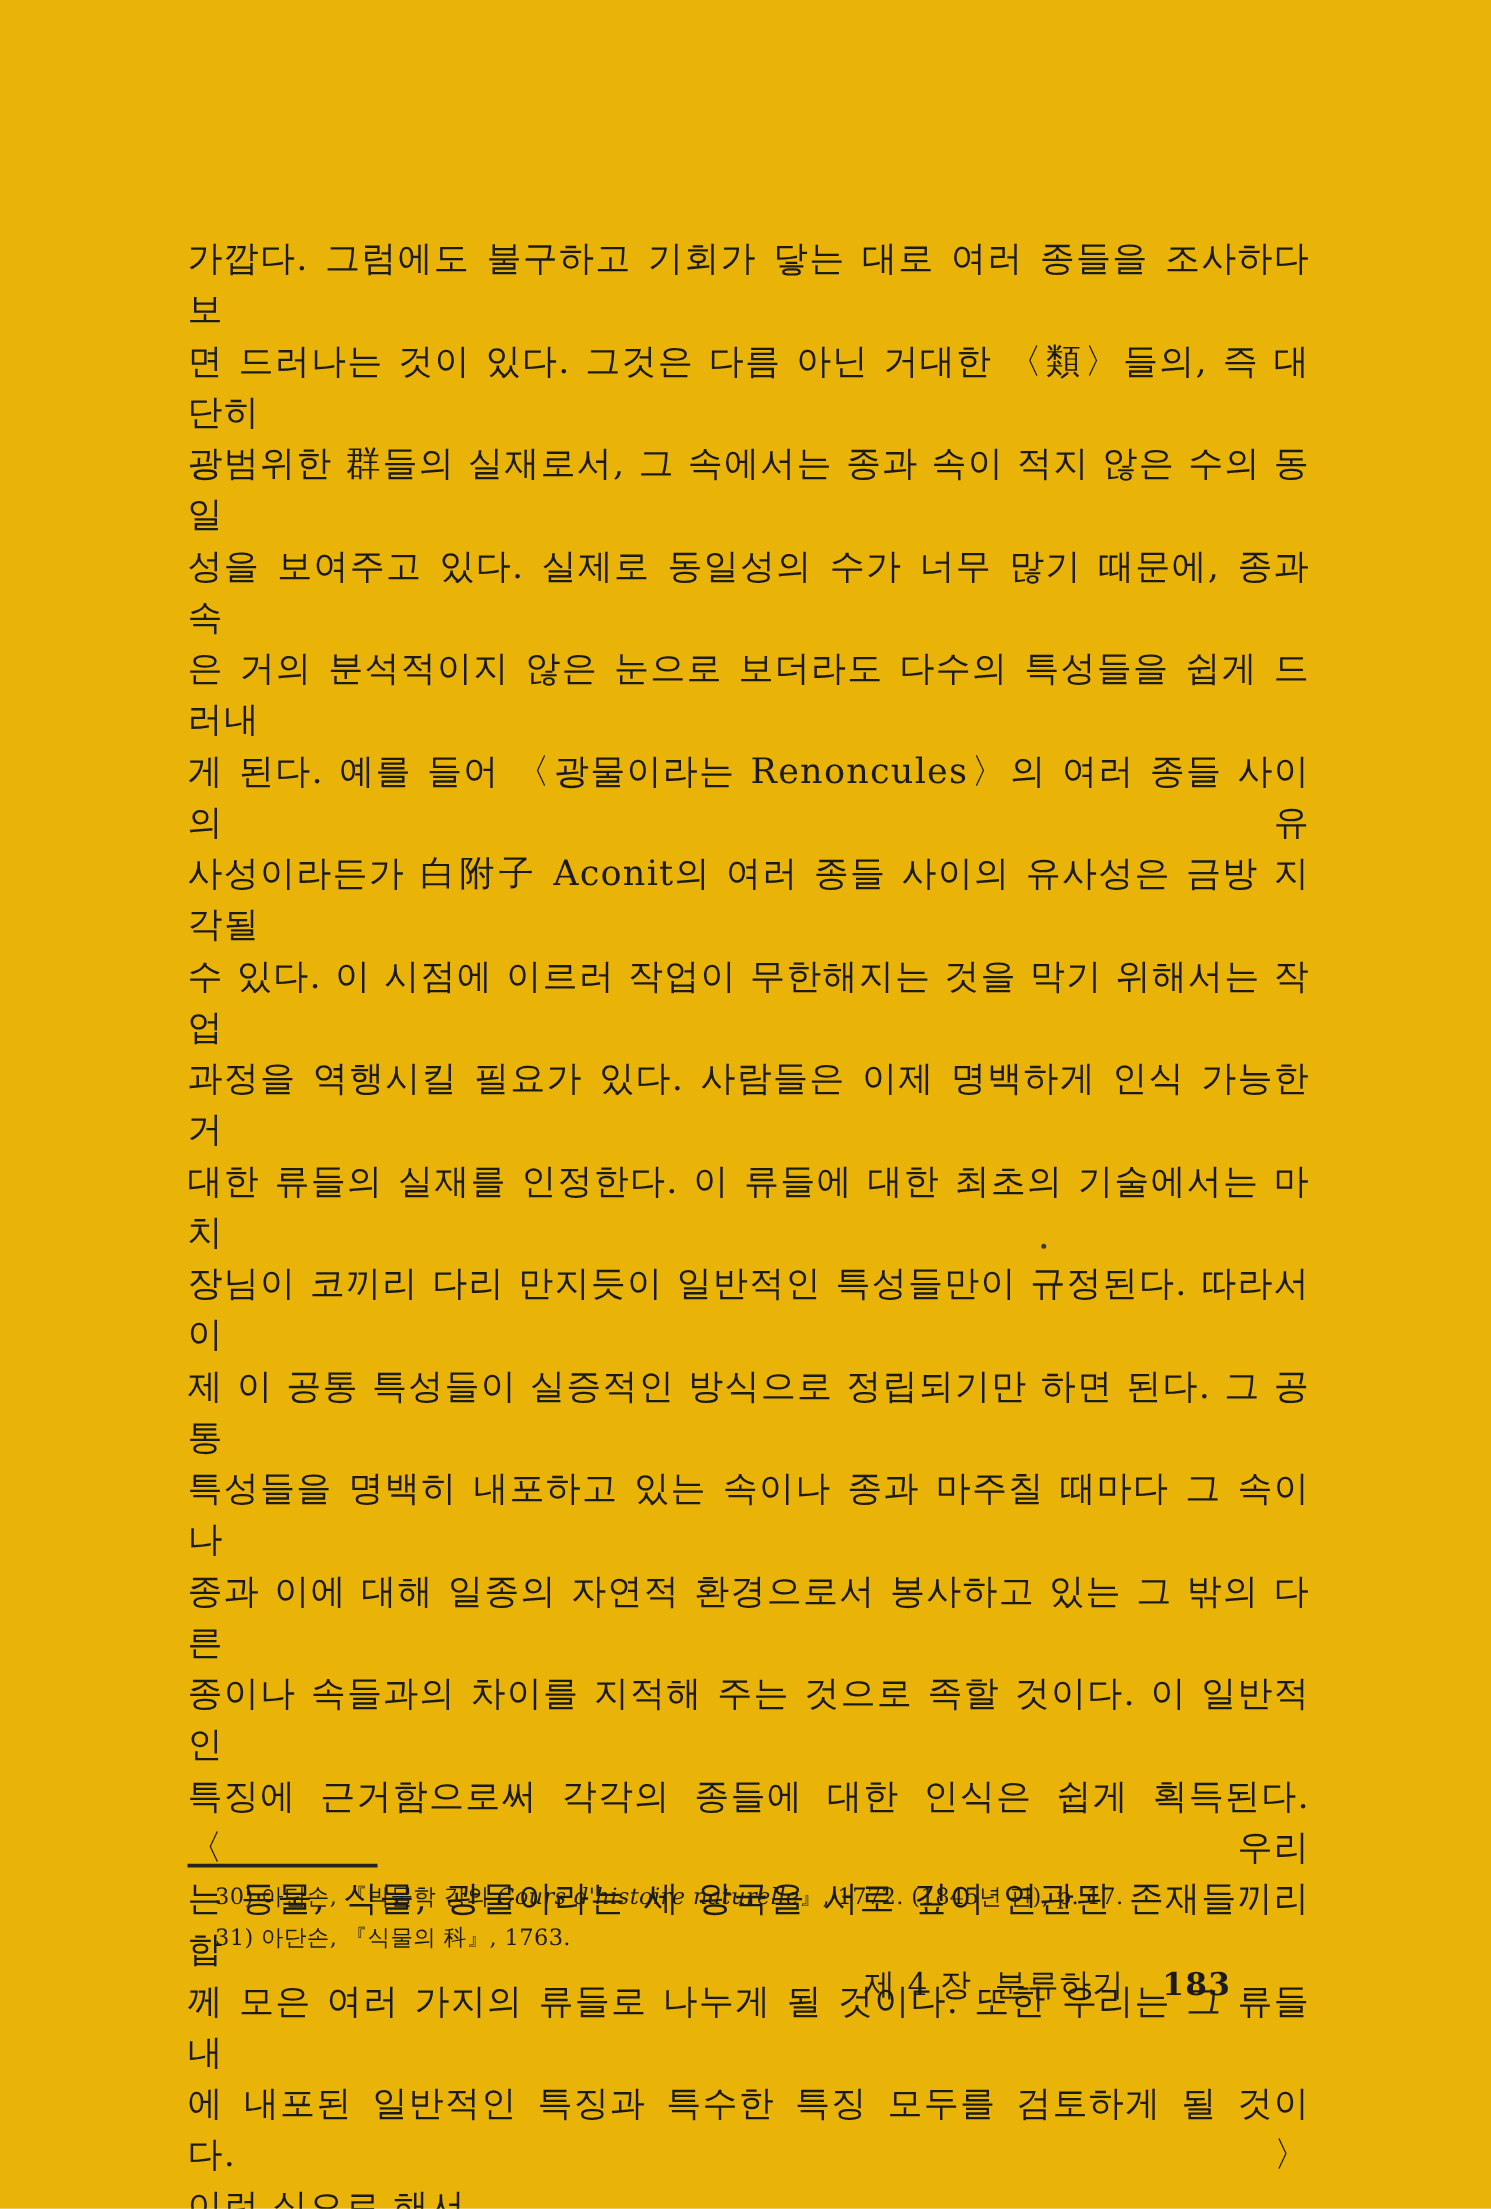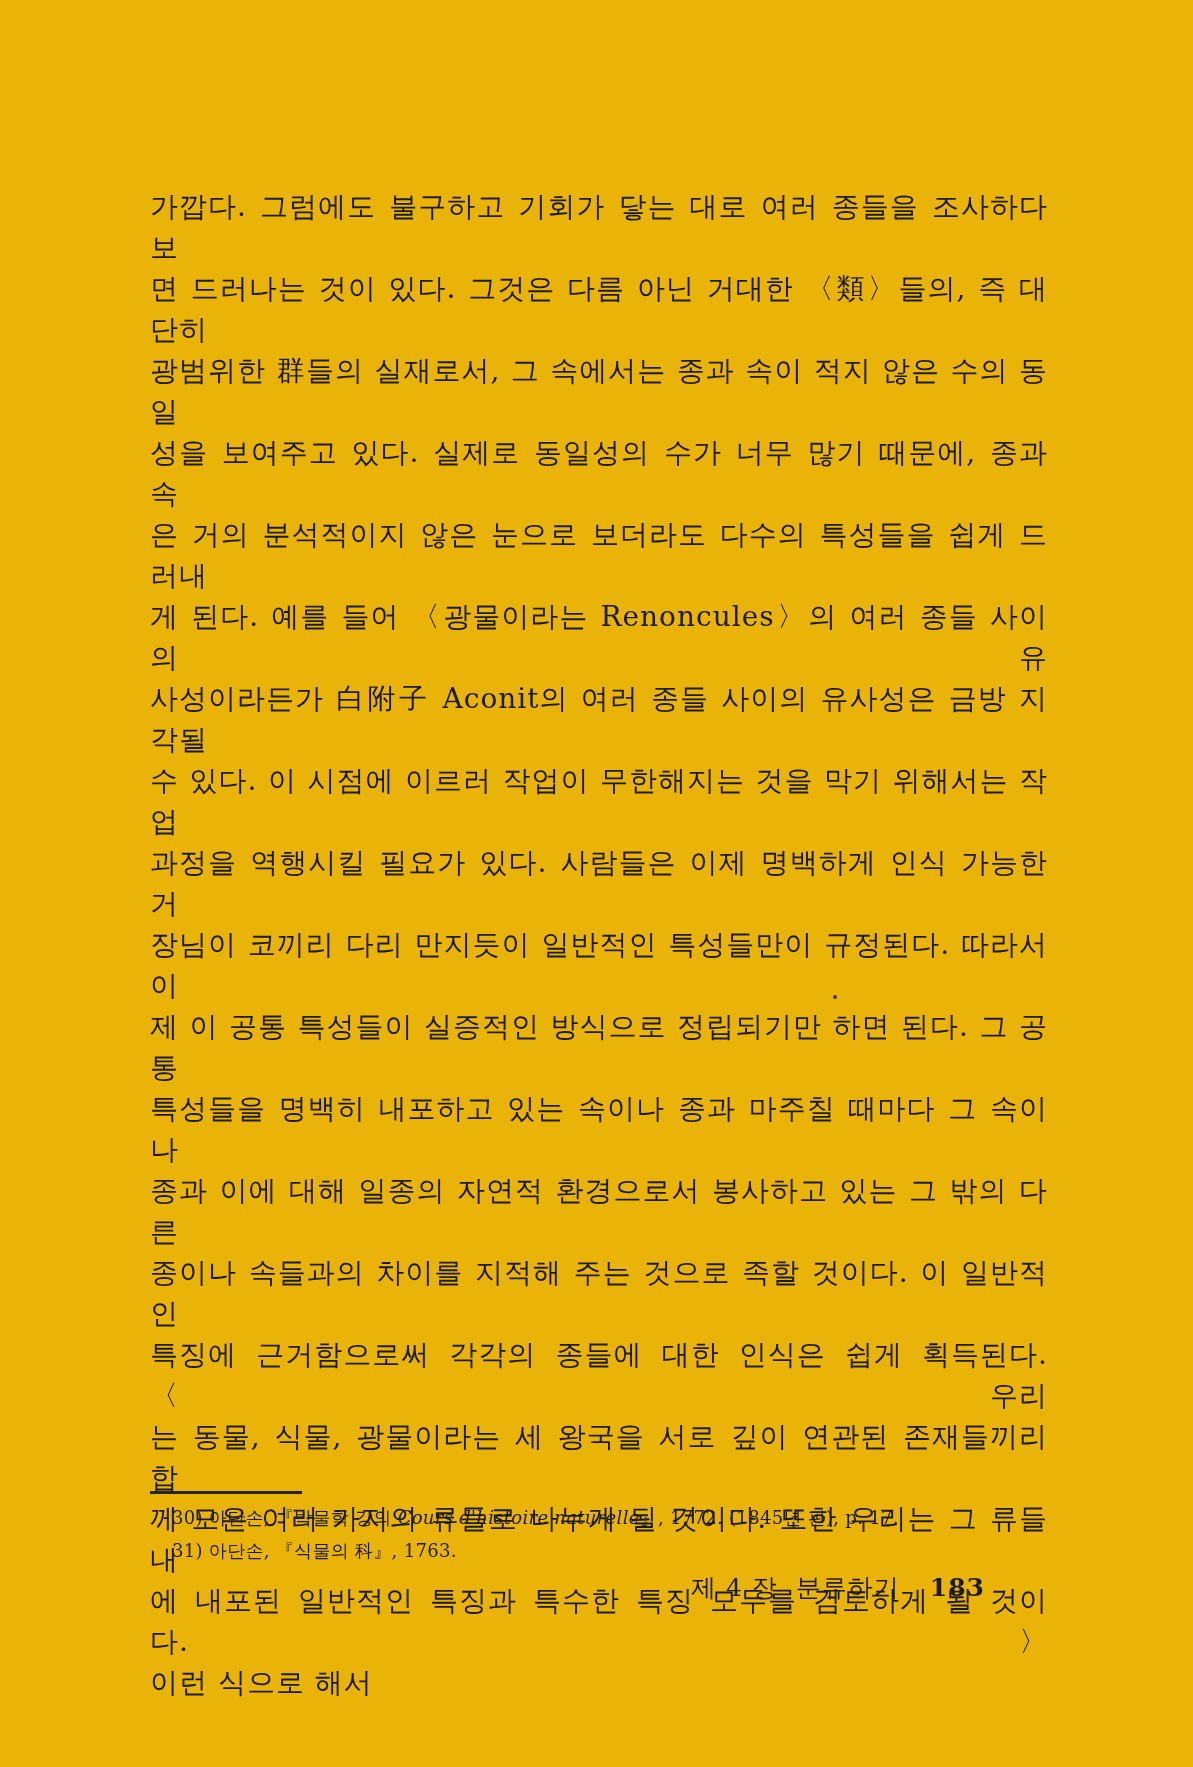--- a/index.html
+++ b/index.html
@@ -52,20 +52,21 @@
     <div class="para">
         <div class="line just"><span>가깝다. 그럼에도 불구하고 기회가 닿는 대로 여러 종들을 조사하다 보</span></div>
         <div class="line just"><span>면 드러나는 것이 있다. 그것은 다름 아닌 거대한 〈類〉들의, 즉 대단히</span></div>
         <div class="line just"><span>광범위한 群들의 실재로서, 그 속에서는 종과 속이 적지 않은 수의 동일</span></div>
         <div class="line just"><span>성을 보여주고 있다. 실제로 동일성의 수가 너무 많기 때문에, 종과 속</span></div>
         <div class="line just"><span>은 거의 분석적이지 않은 눈으로 보더라도 다수의 특성들을 쉽게 드러내</span></div>
         <div class="line just"><span>게 된다. 예를 들어 〈광물이라는 Renoncules〉의 여러 종들 사이의 유</span></div>
         <div class="line just"><span>사성이라든가 白附子 Aconit의 여러 종들 사이의 유사성은 금방 지각될</span></div>
         <div class="line just"><span>수 있다. 이 시점에 이르러 작업이 무한해지는 것을 막기 위해서는 작업</span></div>
         <div class="line just"><span>과정을 역행시킬 필요가 있다. 사람들은 이제 명백하게 인식 가능한 거</span></div>
+        <div class="line just"><span>대한 류들의 실재를 인정한다. 이 류들에 대한 최초의 기술에서는 마치</span></div>
         <div class="line just"><span>장님이 코끼리 다리 만지듯이 일반적인 특성들만이 규정된다. 따라서 이</span></div>
         <div class="line just"><span>제 이 공통 특성들이 실증적인 방식으로 정립되기만 하면 된다. 그 공통</span></div>
         <div class="line just"><span>특성들을 명백히 내포하고 있는 속이나 종과 마주칠 때마다 그 속이나</span></div>
         <div class="line just"><span>종과 이에 대해 일종의 자연적 환경으로서 봉사하고 있는 그 밖의 다른</span></div>
         <div class="line just"><span>종이나 속들과의 차이를 지적해 주는 것으로 족할 것이다. 이 일반적인</span></div>
         <div class="line just"><span>특징에 근거함으로써 각각의 종들에 대한 인식은 쉽게 획득된다. 〈우리</span></div>
         <div class="line just"><span>는 동물, 식물, 광물이라는 세 왕국을 서로 깊이 연관된 존재들끼리 합</span></div>
         <div class="line just"><span>께 모은 여러 가지의 류들로 나누게 될 것이다. 또한 우리는 그 류들 내</span></div>
         <div class="line just"><span>에 내포된 일반적인 특징과 특수한 특징 모두를 검토하게 될 것이다.〉</span></div>
         <div class="line"><span>이런 식으로 해서</span></div>

